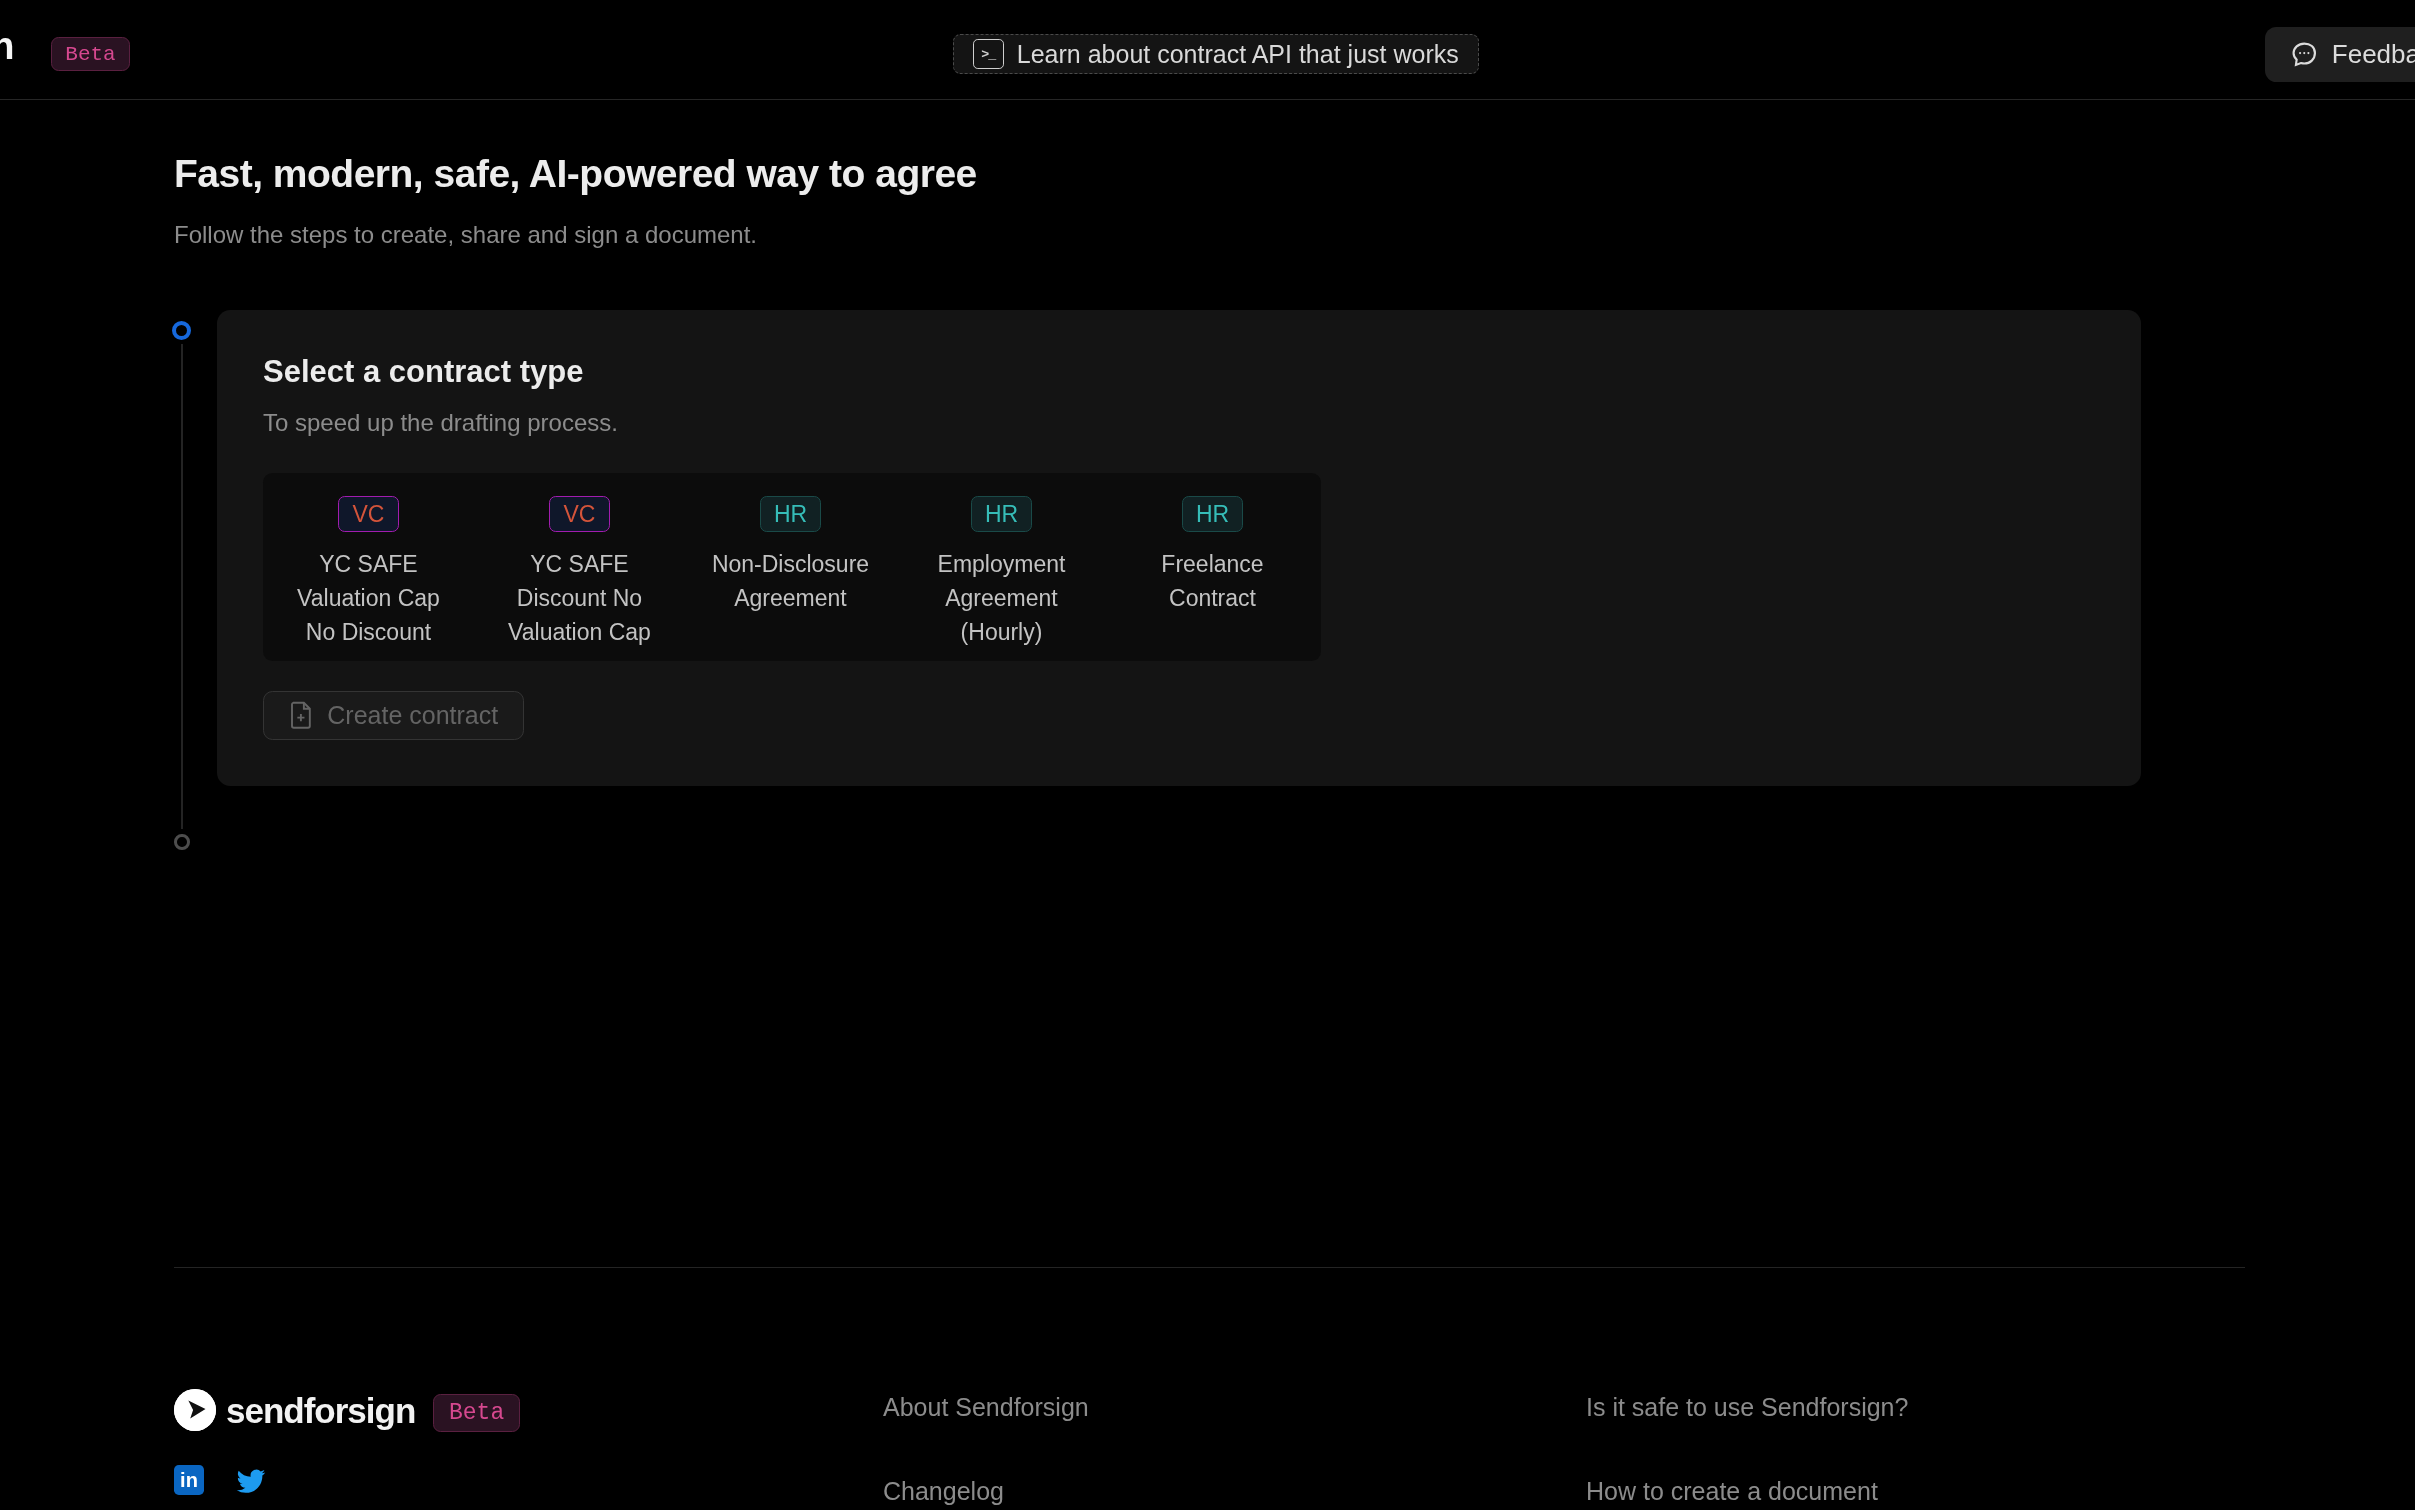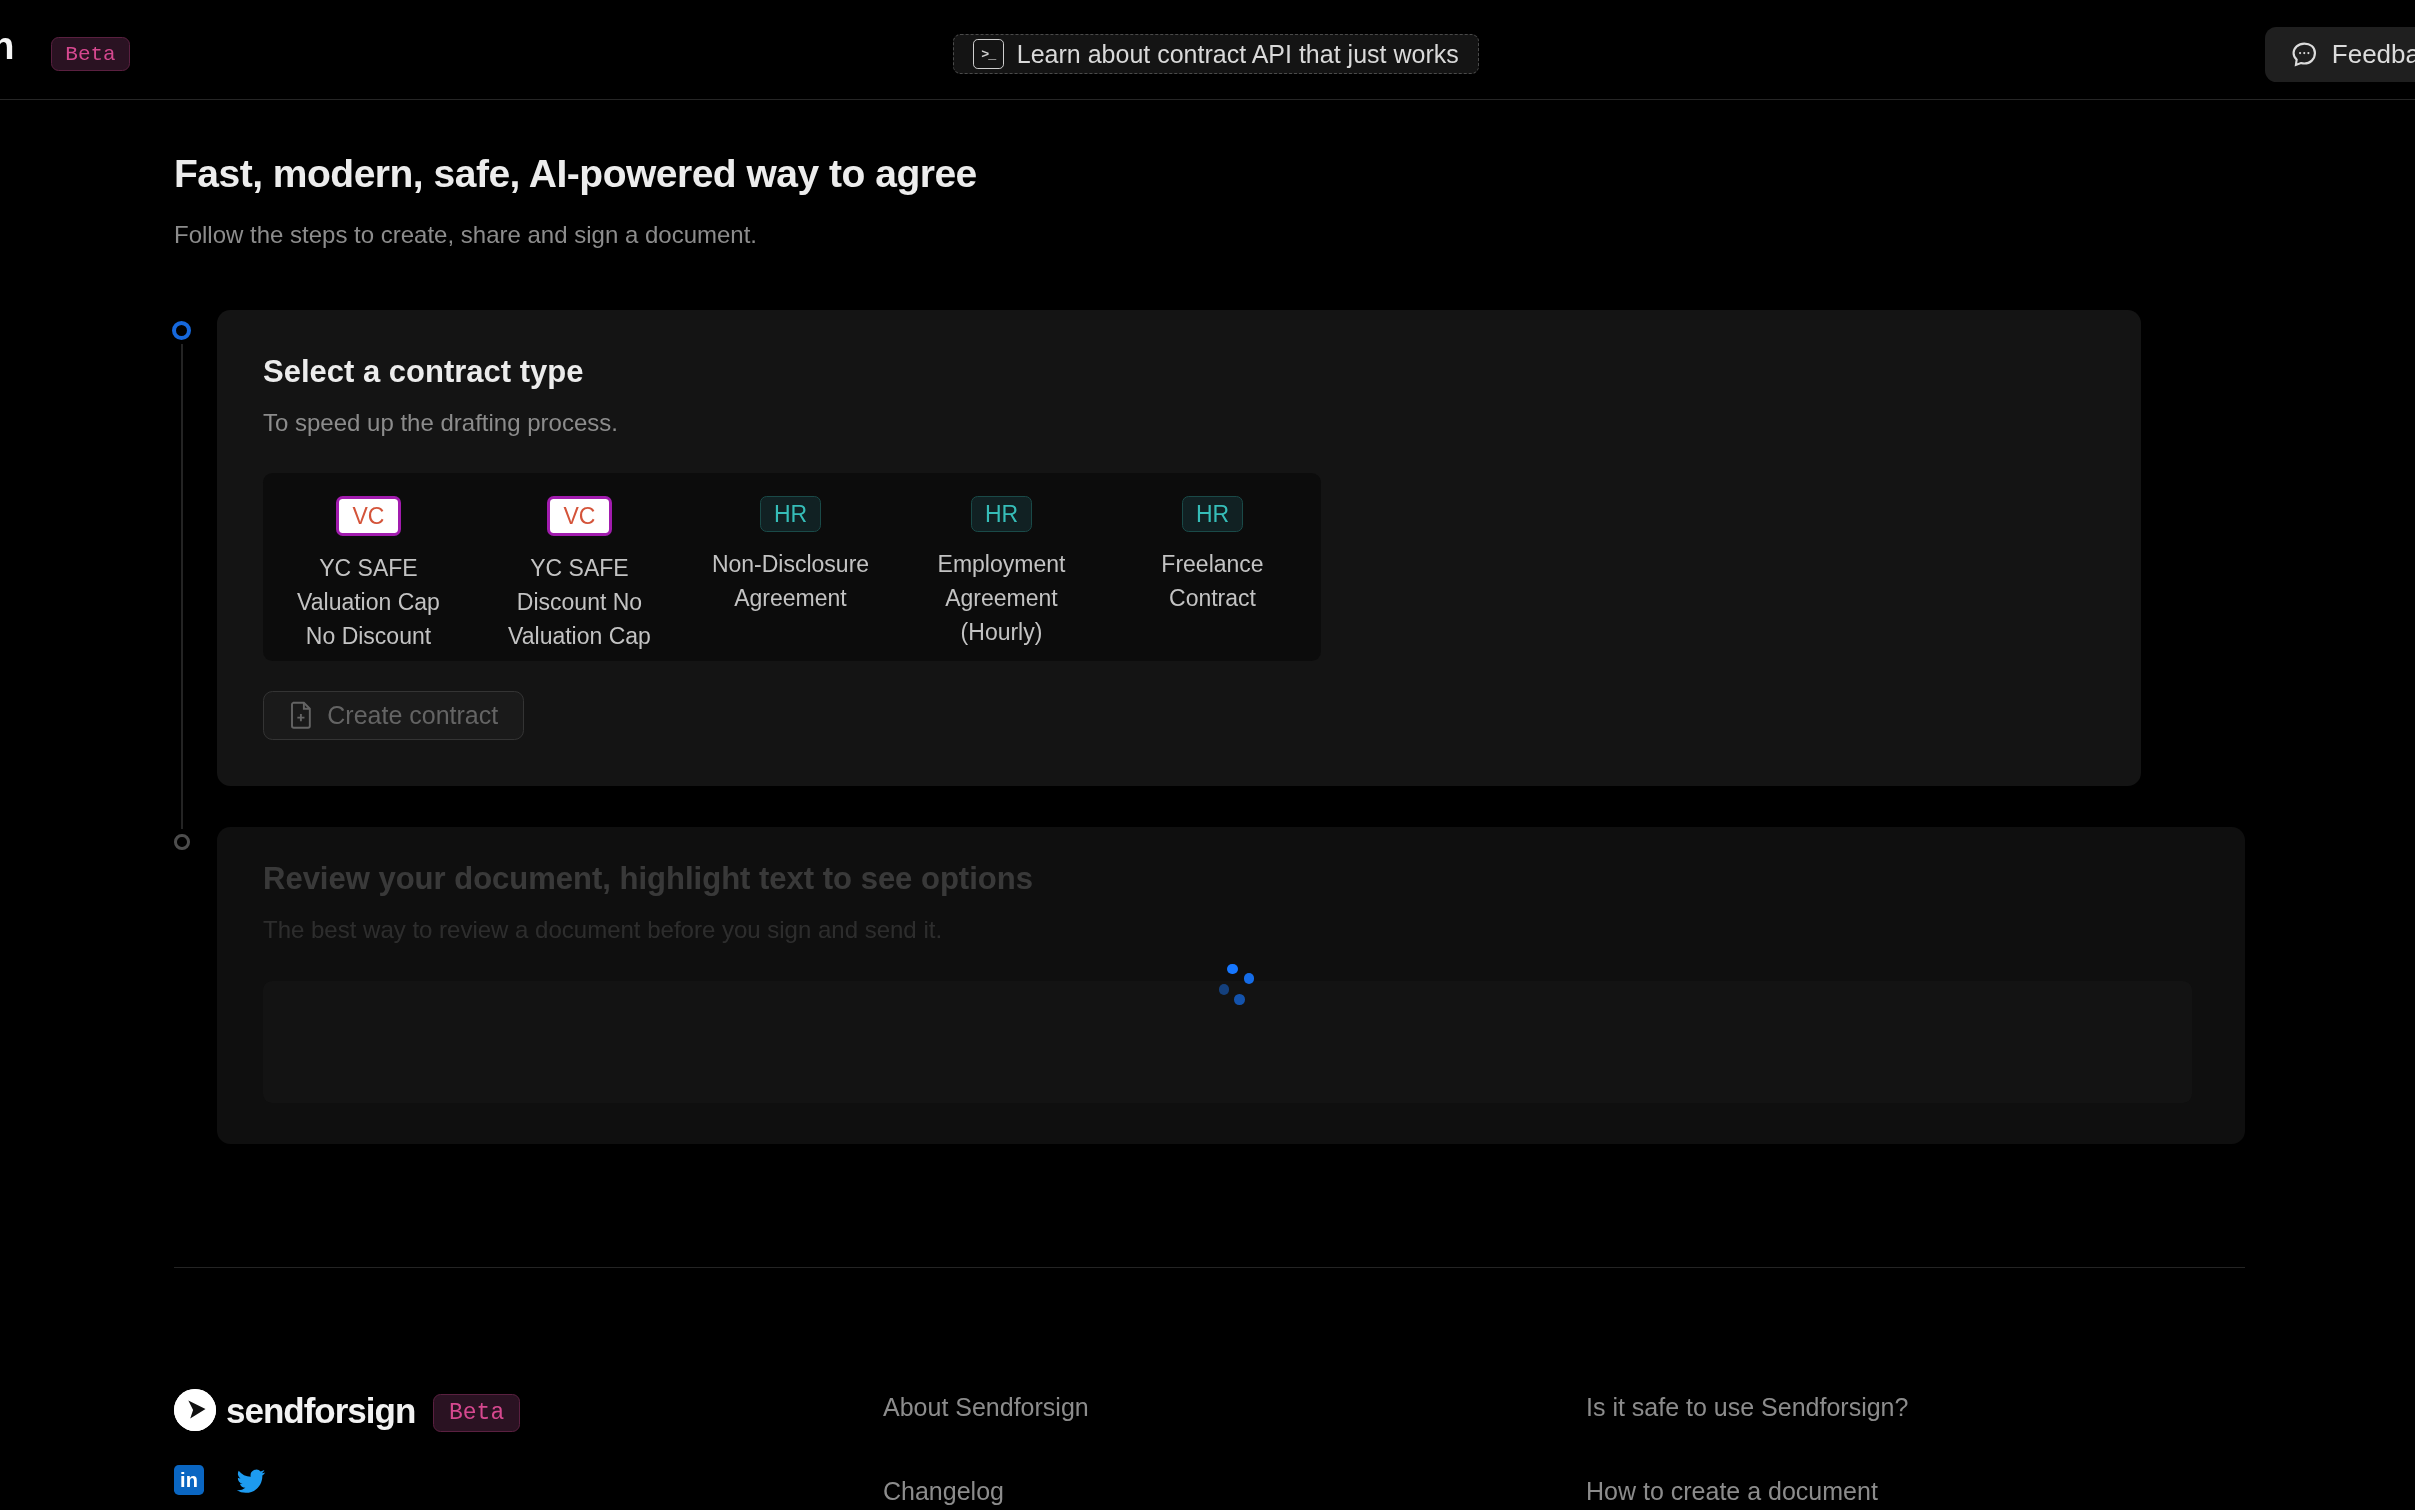--- a/index.html
+++ b/index.html
@@ -24,21 +24,21 @@
   .step-dot1{position:absolute;left:172px;top:321px;width:11.4px;height:11.4px;border:4.8px solid #1668dc;border-radius:50%;background:#000;}
   .step-dot2{position:absolute;left:174px;top:834px;width:9.5px;height:9.5px;border:3.8px solid #4d4d4d;border-radius:50%;background:#000;}
 
   
   .card1{position:absolute;left:217px;top:310px;width:1924px;height:476px;background:#141414;border-radius:13.3px;}
   .card1-title{position:absolute;left:46px;top:44px;font-size:31px;font-weight:700;color:#ececec;}
   .card1-sub{position:absolute;left:46px;top:99px;font-size:24px;color:#8c8c8c;}
   .ct-panel{position:absolute;left:46px;top:163px;width:1058px;height:188px;background:#0c0c0c;border-radius:9.5px;display:flex;align-items:flex-start;}
   .ct-option{width:211px;padding-top:23px;display:flex;flex-direction:column;align-items:center;cursor:pointer;}
   .tag{display:inline-flex;align-items:center;justify-content:center;height:34px;padding:0 13.3px;border-radius:6.7px;font-size:23px;font-weight:500;margin-bottom:15px;}
-  .tag-vc{color:#d4543a;background:#ffffff;border:3px solid #a21caf;}
+  .tag-vc{color:#d4543a;background:#0f172a;border:1px solid #a21caf;}
   .tag-hr{color:#36bdb8;background:#112123;border:1px solid #1a4a48;}
   .ct-label{max-width:162px;text-align:center;font-size:23px;line-height:34px;color:#c3c3c3;}
   .create-btn{position:absolute;left:46px;top:381px;height:49px;display:flex;align-items:center;gap:13.3px;padding:0 25px;background:#1a1a1a;border:1px solid #343434;border-radius:9.5px;color:#646464;font-size:25px;cursor:not-allowed;}
   .doc-icon{width:25px;height:28.5px;position:relative;}
   .doc-icon svg{display:block;}
 
   
   .card2{position:absolute;left:217px;top:827px;width:2028px;height:317px;background:#0f0f0f;border-radius:13.3px;}
   .card2-content{opacity:0.18;}
   .card2-title{position:absolute;left:46px;top:34px;font-size:31px;font-weight:700;color:#ffffff;}
@@ -129,33 +129,20 @@
         <svg width="25" height="28.5" viewBox="0 0 20 24" fill="none" stroke="#646464" stroke-width="1.6">
           <path d="M3 1.5h9l5 5V21a1.5 1.5 0 0 1-1.5 1.5h-12A1.5 1.5 0 0 1 2 21V3A1.5 1.5 0 0 1 3 1.5z"></path>
           <path d="M12 1.5v5h5"></path>
           <path d="M9.5 11v6 M6.5 14h6"></path>
         </svg>
       </span>
       <span>Create contract</span>
     </button>
   </div>
 
-  <div class="card2">
-    <div class="card2-content">
-      <div class="card2-title">Review your document, highlight text to see options</div>
-      <div class="card2-sub">The best way to review a document before you sign and send it.</div>
-      <div class="card2-panel"></div>
-    </div>
-    <div class="spinner">
-        <i></i>
-        <i></i>
-        <i></i>
-        <i></i>
-      </div>
-  </div>
 
   <div class="footer-divider"></div>
 
   <div class="f-logo-circle">
     <svg width="42" height="42" viewBox="0 0 44 44">
       <circle cx="22" cy="22" r="22" fill="#ffffff"></circle>
       <path d="M15 12 L33 21 L17 31 L20 22 Z" fill="#101010"></path>
     </svg>
   </div>
   <span class="f-logo-text">sendforsign</span>

